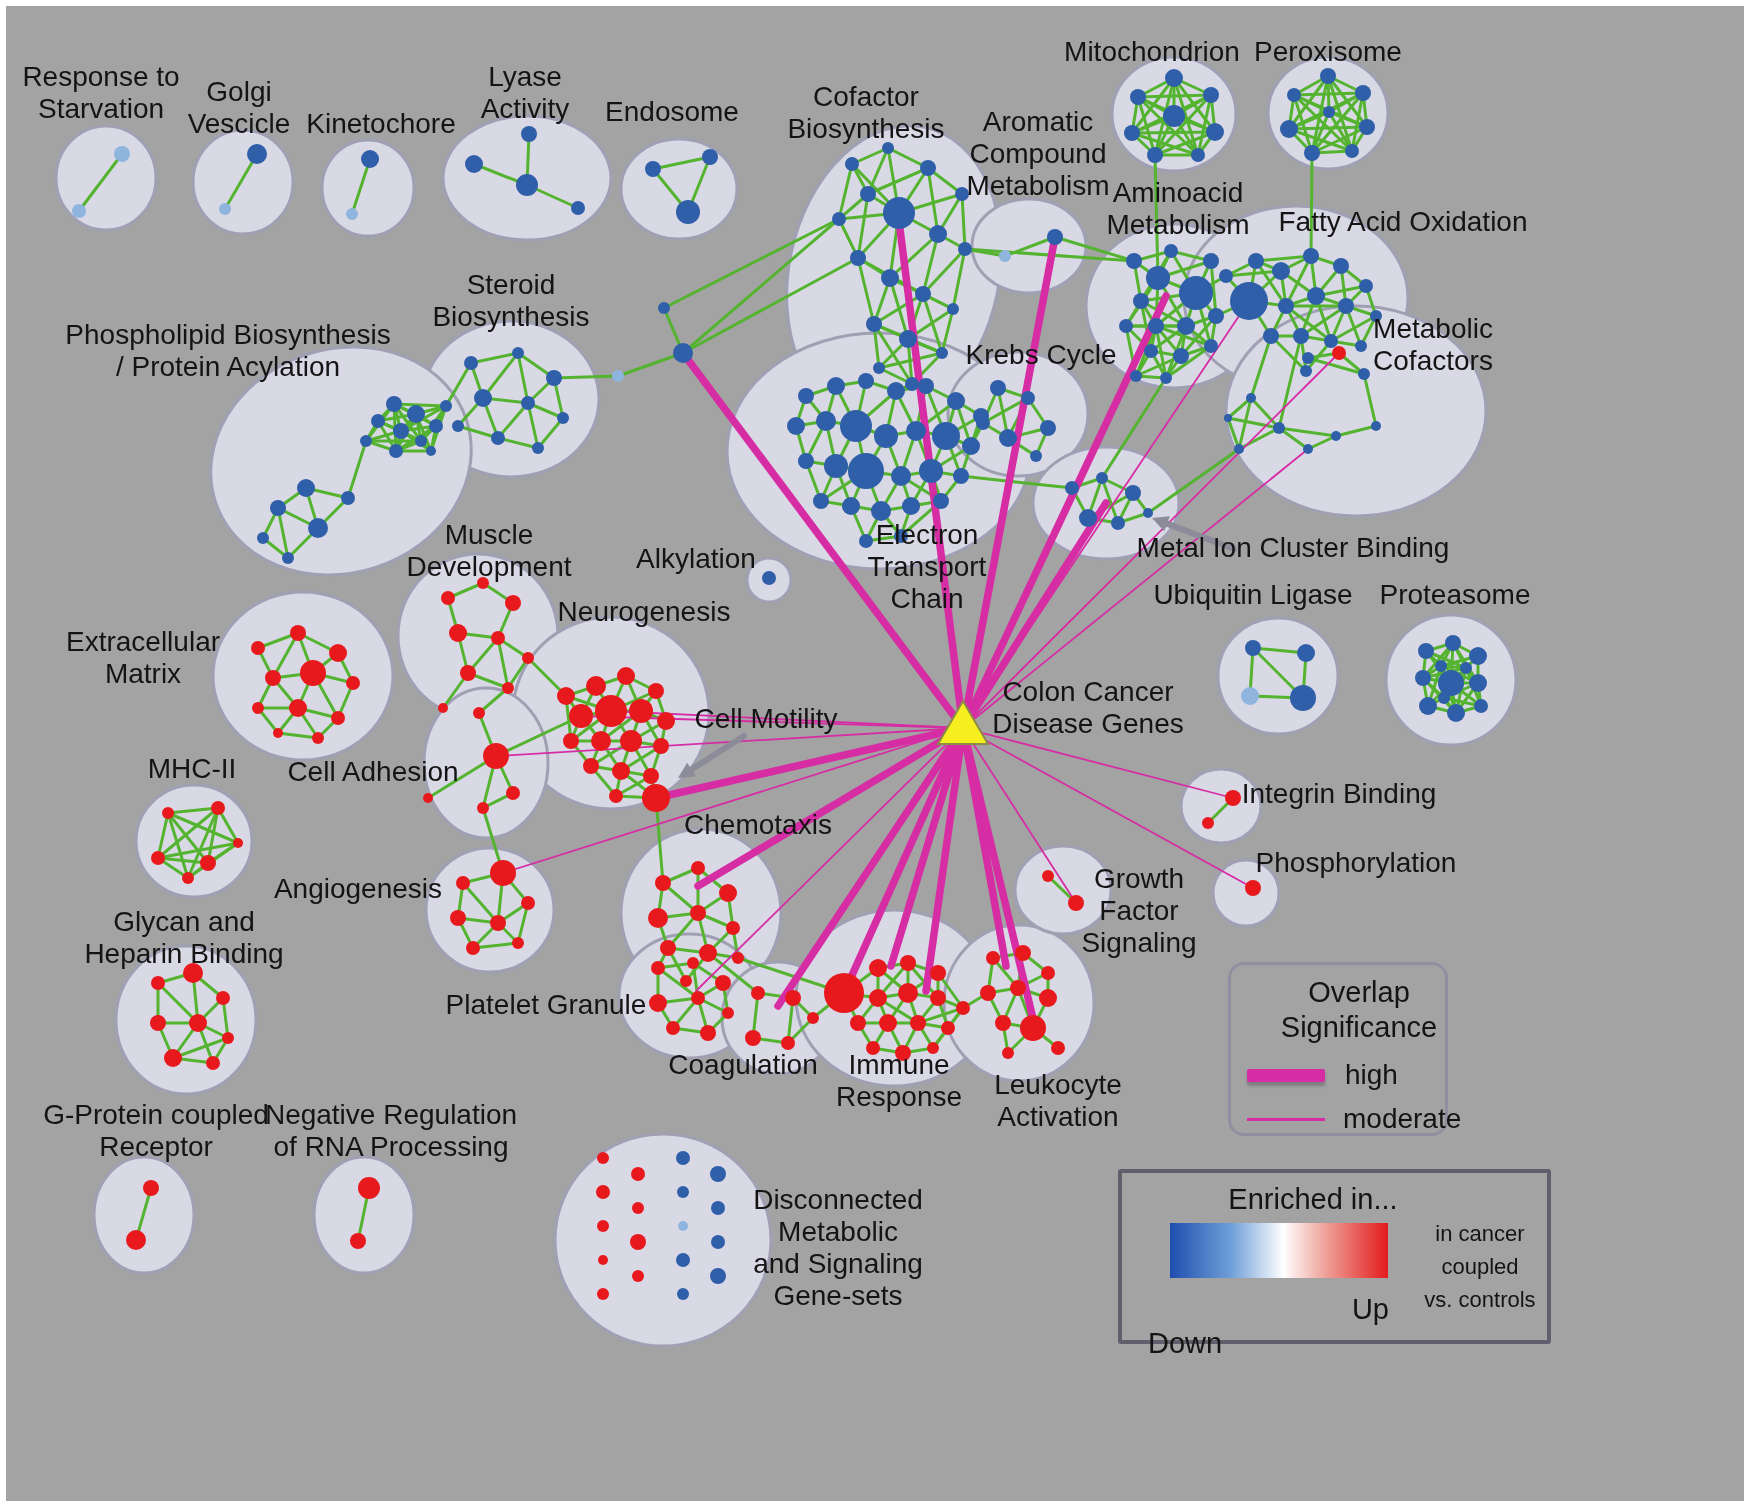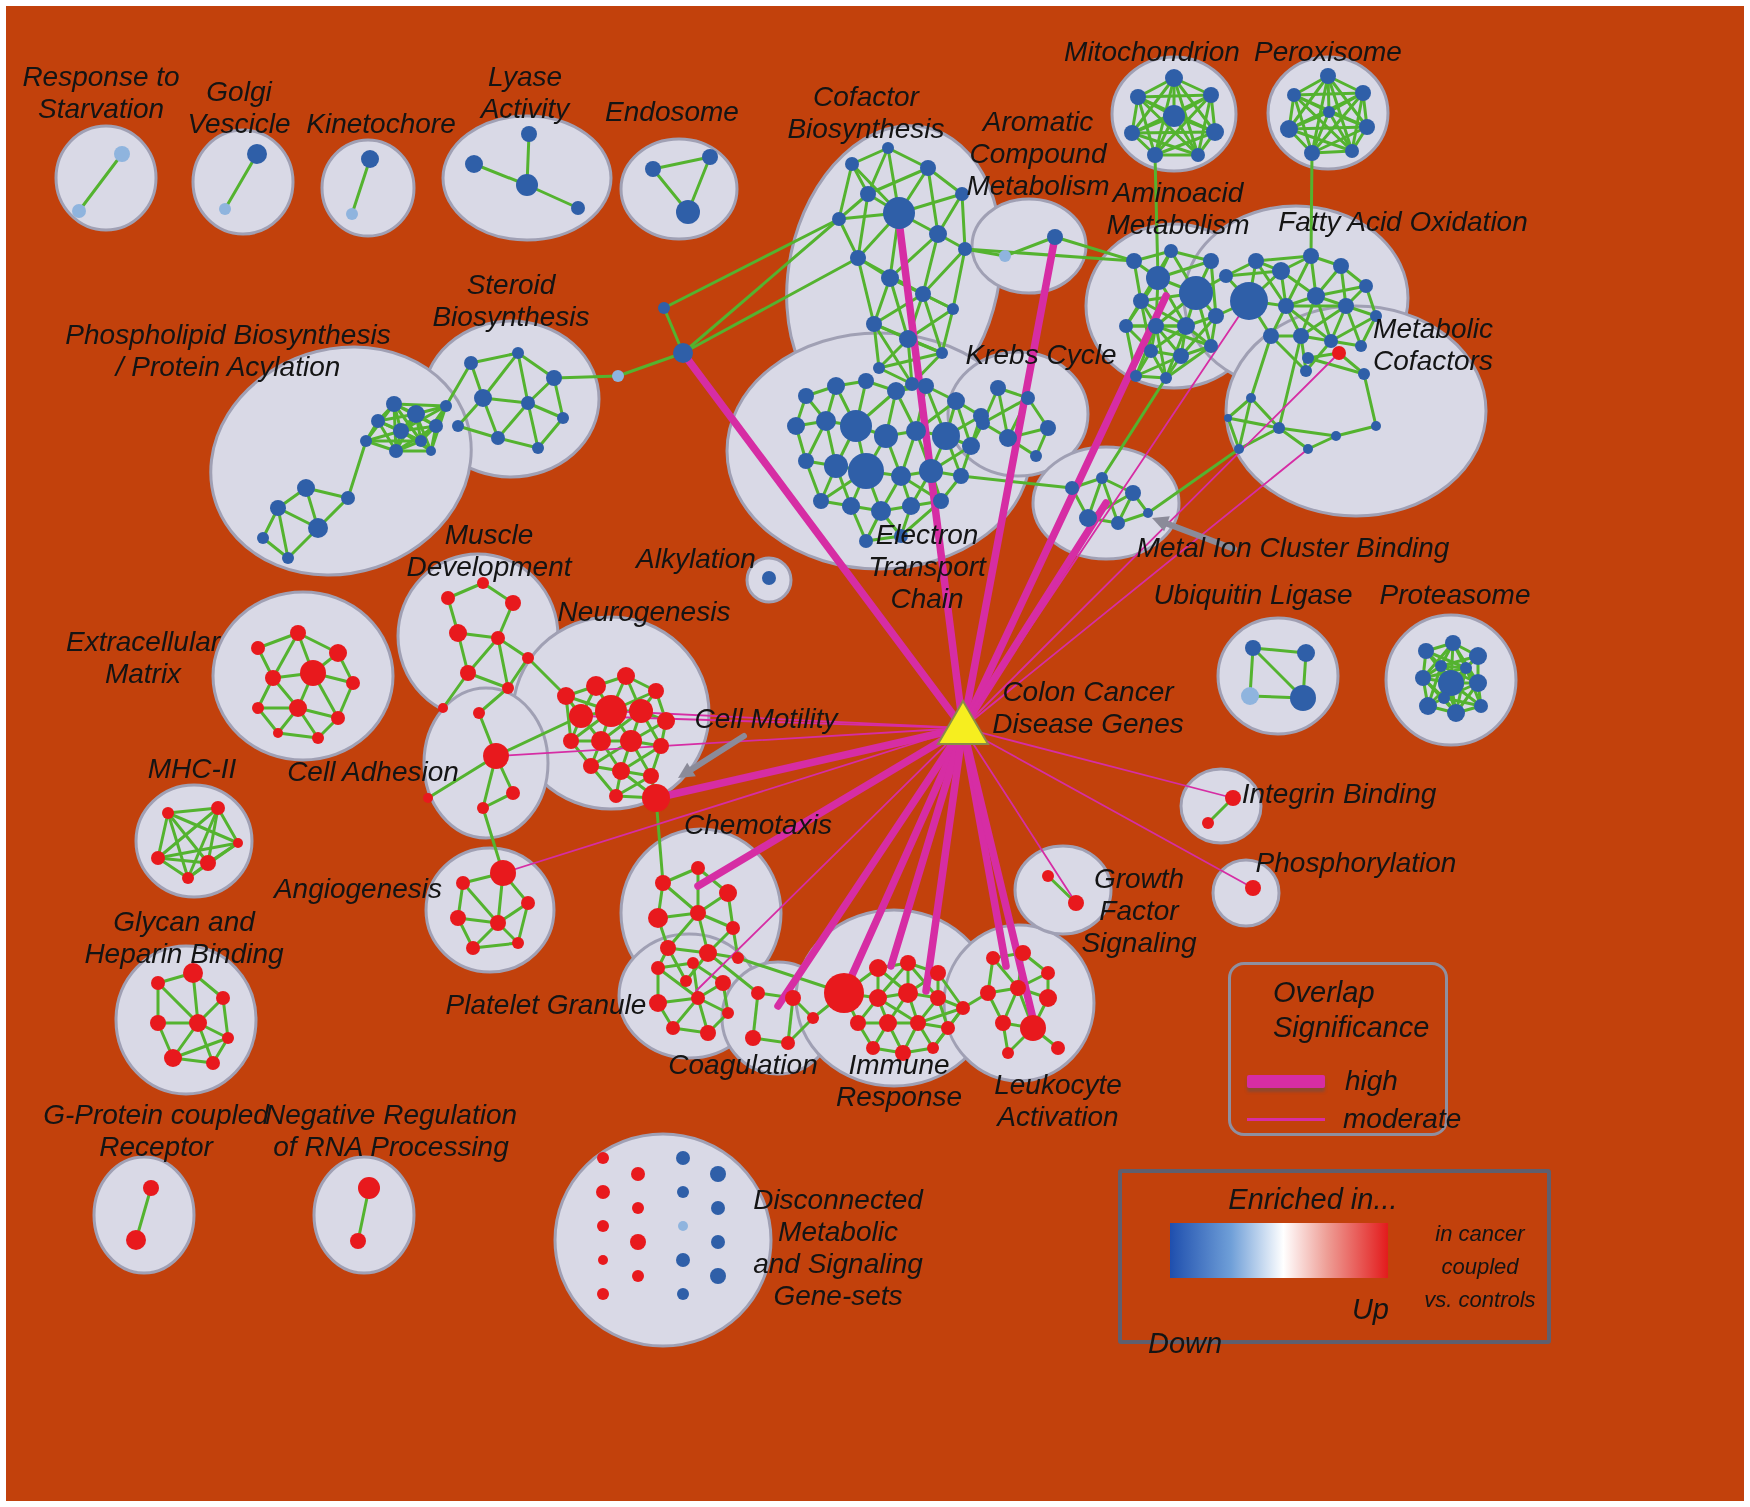--- a/index.html
+++ b/index.html
@@ -1,36 +1,35 @@
 <!DOCTYPE html>
 <html><head>
 <meta charset="utf-8">
 <title></title>
 <style>
   html,body{margin:0;padding:0;background:#ffffff;}
   .canvas{
     position:relative;
     width:1750px;height:1507px;
-    background:#c2410c;
+    background:#a3a3a3;
     border:6px solid #ffffff;
     box-sizing:border-box;
     overflow:hidden;
     font-family:"Liberation Sans", sans-serif;
-    font-style:italic;
   }
   svg#net{position:absolute;left:0;top:0;}
   .lbl{font-family:"Liberation Sans", sans-serif;font-size:28px;fill:#141414;}
   .legend{position:absolute;box-sizing:border-box;color:#141414;}
   #legend-overlap{
     left:1222px;top:956px;width:220px;height:174px;
     border:3px solid #8f8fa0;border-radius:16px;
   }
-  #legend-overlap .lg-title{margin-top:10px;text-align:left;font-size:29px;line-height:35px;padding-left:42px;}
+  #legend-overlap .lg-title{margin-top:10px;text-align:center;font-size:29px;line-height:35px;padding-left:42px;}
   .lg-row{position:absolute;left:16px;display:flex;align-items:center;gap:18px;}
-  .lg-row.r1{top:100px;gap:20px;}
+  .lg-row.r1{top:94px;gap:20px;}
   .lg-row.r2{top:138px;justify-content:flex-end;}
   .line-high{display:inline-block;width:78px;height:13px;background:#d62da4;border-radius:2px;box-shadow:0 4px 3px rgba(80,80,90,.45);}
   .line-moderate{display:inline-block;width:78px;height:3px;background:#d62da4;}
   .lg-label{font-size:28px;}
   #legend-enriched{
     left:1112px;top:1163px;width:433px;height:175px;
     border:4px solid #5f5f6e;border-radius:3px;
   }
   #legend-enriched .en-title{position:absolute;left:0;top:10px;width:286px;text-align:center;font-size:29px;margin-left:48px;}
   .gradient-bar{

